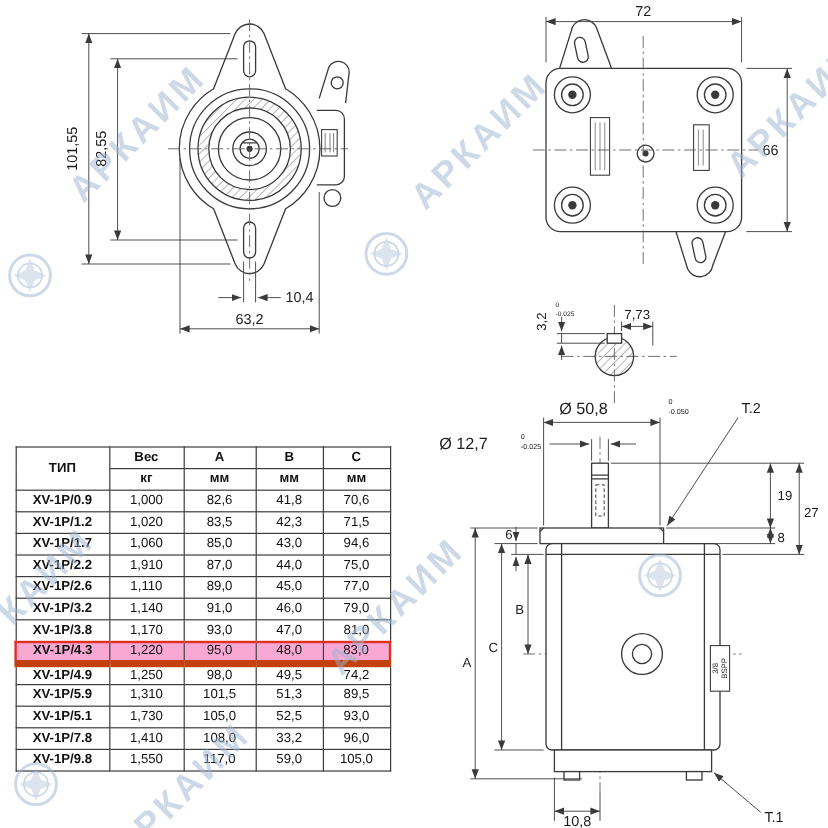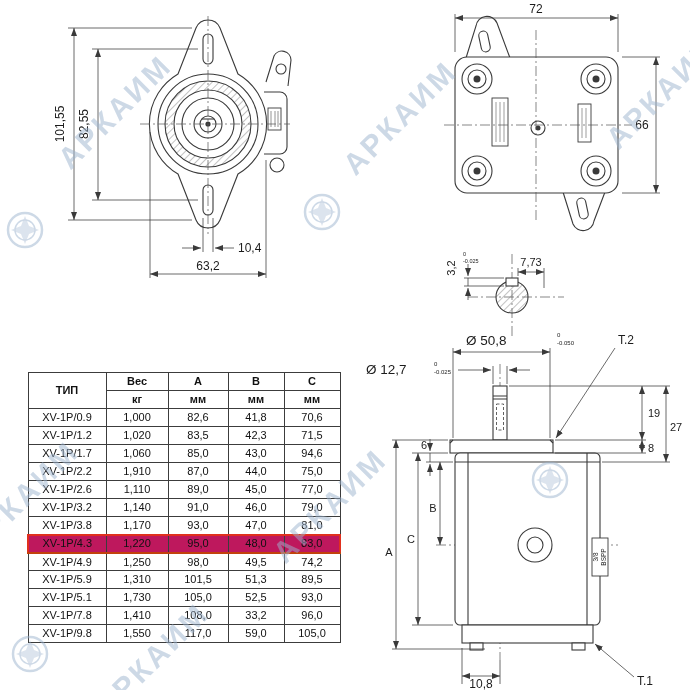--- a/index.html
+++ b/index.html
@@ -1,25 +1,25 @@
 <!DOCTYPE html>
 <html><head>
 <meta charset="utf-8">
 <style>
   *{margin:0;padding:0;box-sizing:border-box}
   html,body{width:690px;height:690px;background:#fff;font-family:"Liberation Sans",sans-serif}
   #canvas{position:relative;width:690px;height:690px;background:#fff;overflow:hidden}
   .view{position:absolute}
   svg text{font-family:"Liberation Sans",sans-serif;fill:#1c1c1c}
   
-  #spec-table{position:absolute;left:27px;top:372px;border-collapse:collapse;background:#fff;z-index:2}
+  #spec-table{position:absolute;left:12px;top:372px;border-collapse:collapse;background:#fff;z-index:2}
   #spec-table th,#spec-table td{border:1px solid #3c3c3c;font-size:11px;text-align:center;height:18px;padding:0 2px;color:#111;background:#fff;line-height:1.1}
   #spec-table th{font-weight:bold}
-  #spec-table .type-col{font-weight:normal;text-align:center}
-  #spec-table tr.hl td{background:#be185d;border-top:2px solid #e0301e;border-bottom:2px solid #c2410c}
+  #spec-table .type-col{font-weight:bold;text-align:center}
+  #spec-table tr.hl td{background:#f9a8d4;border-top:2px solid #e0301e;border-bottom:6px solid #c2410c}
   #spec-table tr.hl td:first-child{border-left:2px solid #e0301e}
   #spec-table tr.hl td:last-child{border-right:2px solid #e0301e}
   
   .wm{position:absolute;z-index:9;pointer-events:none;color:#9db4cf;opacity:.5;transform:translate(-50%,-50%) rotate(-45deg)}
   .wm-logo-wrap{position:absolute;z-index:9;pointer-events:none;color:#9db4cf;opacity:.5;transform:translate(-50%,-50%)}
   .wm-text{font-size:30px;font-weight:bold;letter-spacing:3px;white-space:nowrap}
 </style>
 </head>
 <body>
 

